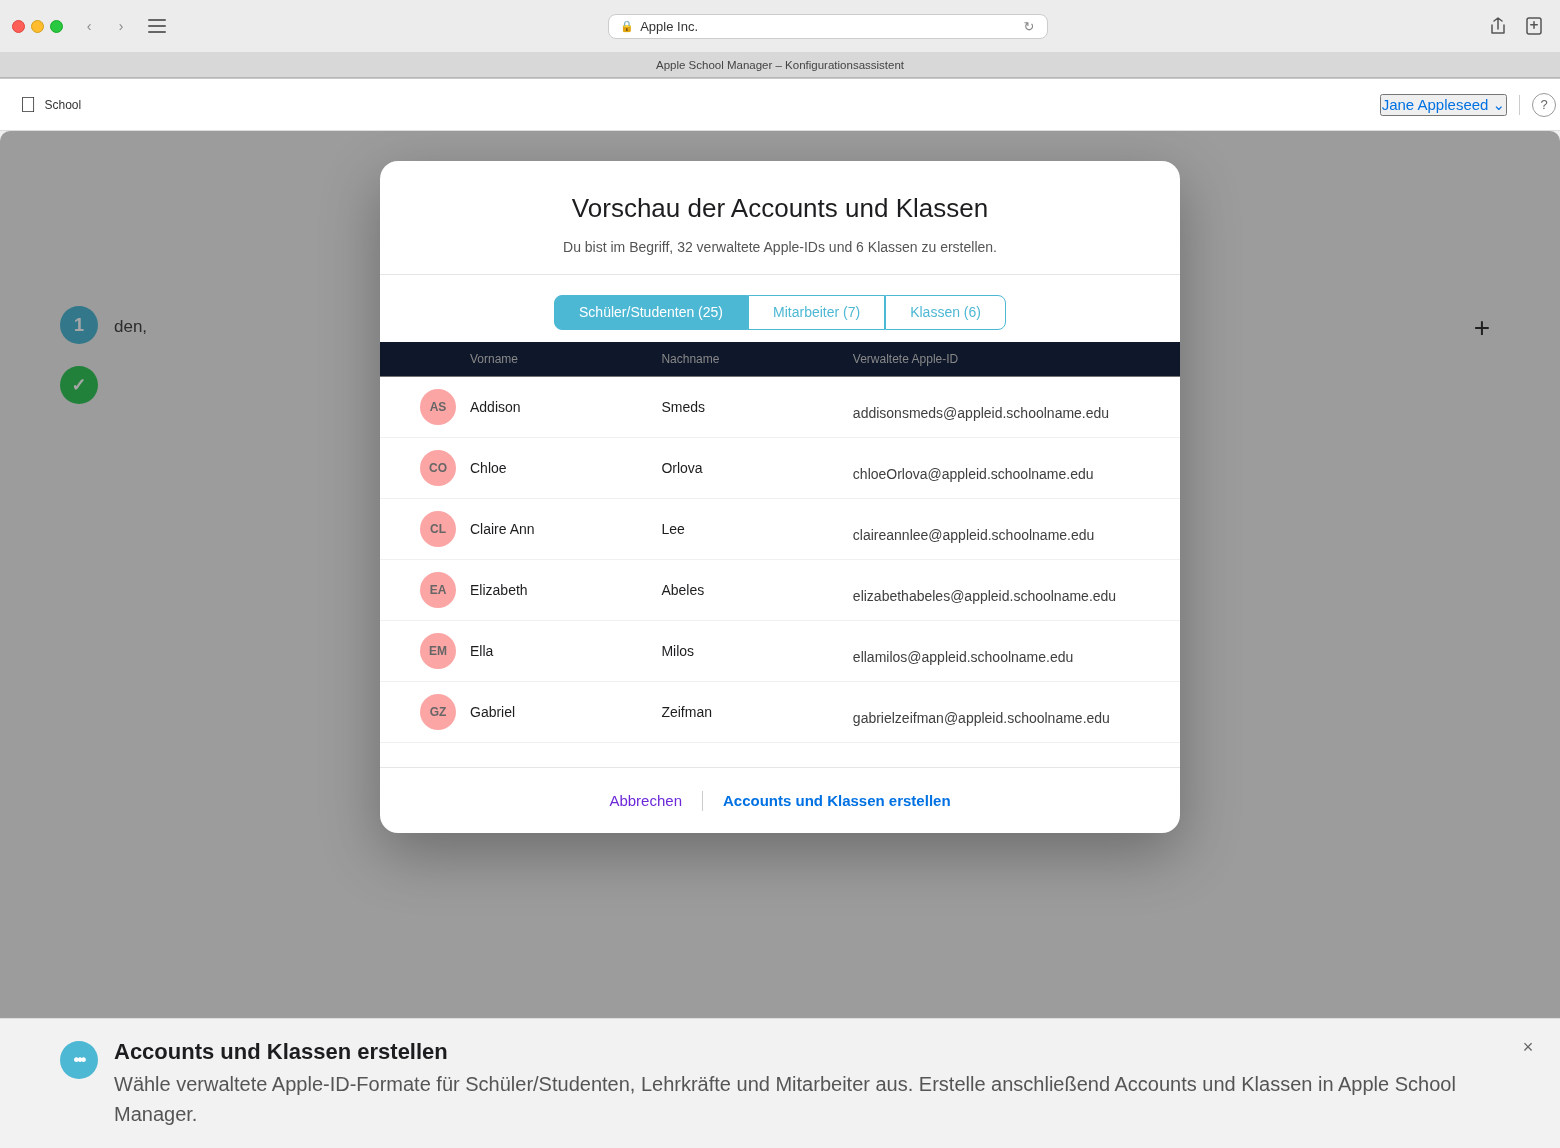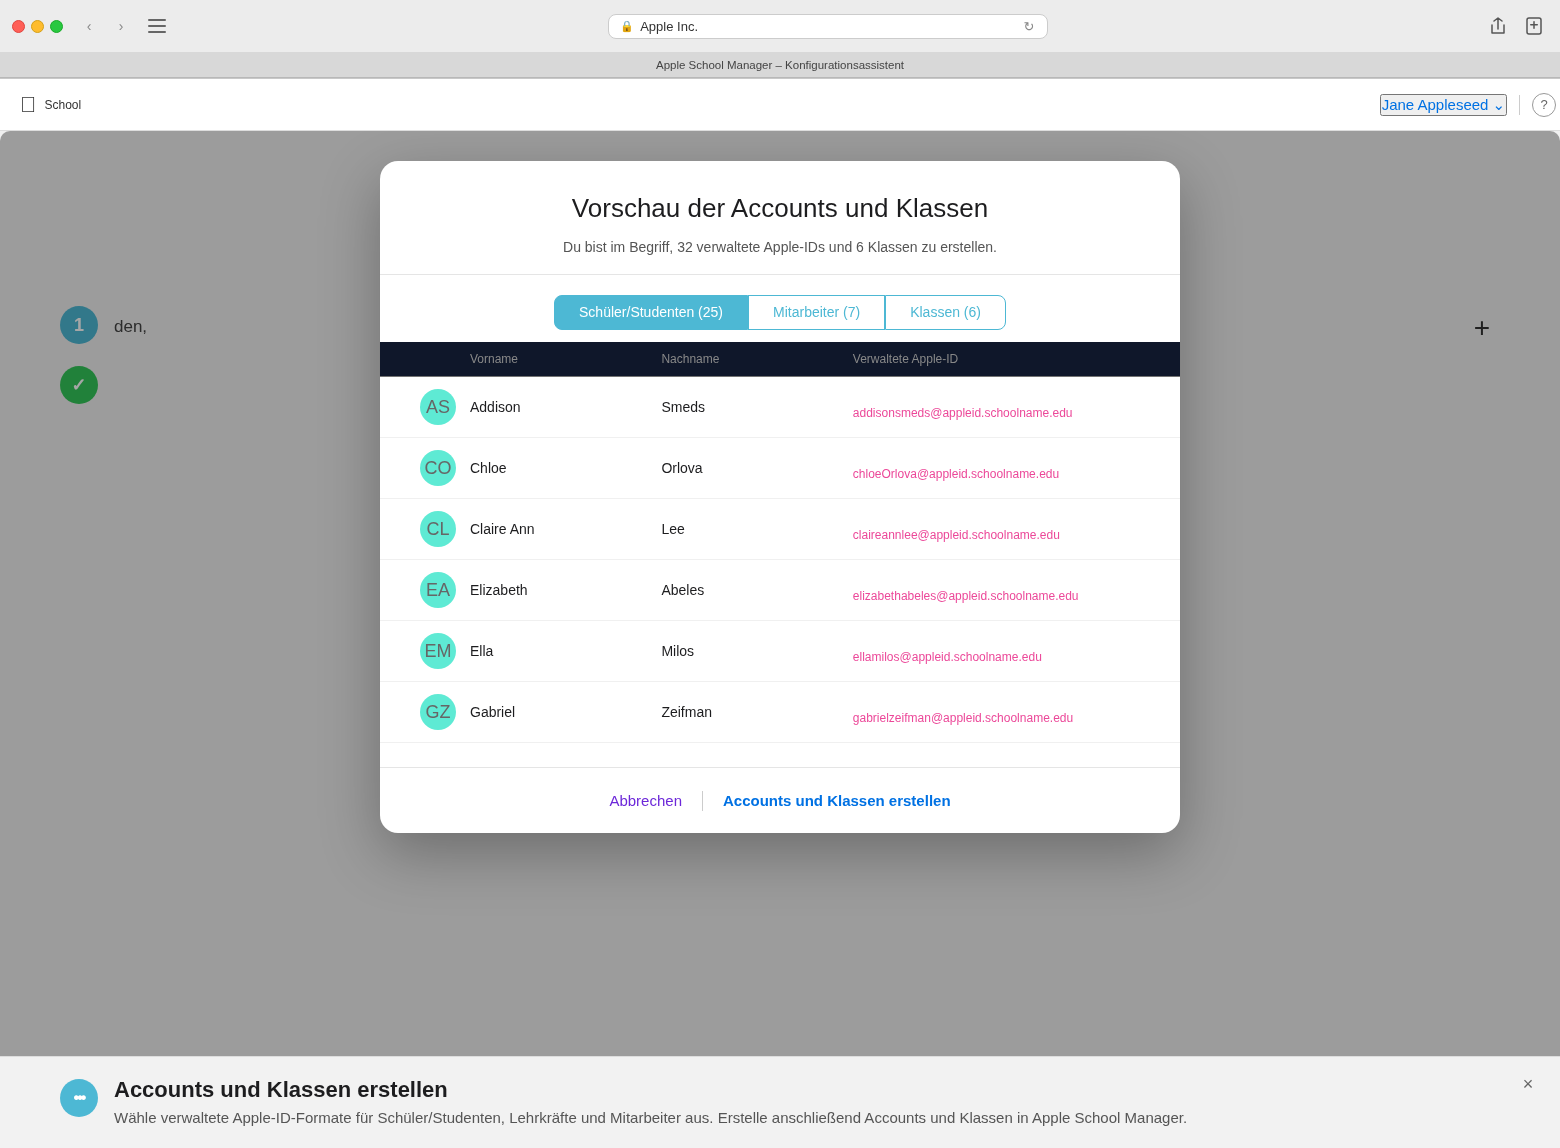--- a/index.html
+++ b/index.html
@@ -373,37 +373,37 @@
     }
 
     .table-row:last-child {
       border-bottom: none;
     }
 
     .avatar {
       width: 36px;
       height: 36px;
       border-radius: 50%;
-      background: #5eead4;
-      display: flex;
-      align-items: center;
-      justify-content: center;
-      font-size: 18px;
-      font-weight: 400;
+      background: #fca5a5;
+      display: flex;
+      align-items: center;
+      justify-content: center;
+      font-size: 12px;
+      font-weight: 700;
       color: #666;
     }
 
     .cell-text {
       font-size: 14px;
       color: #1d1d1f;
     }
 
     .cell-email {
-      font-size: 12px;
-      color: #ec4899;
+      font-size: 14px;
+      color: #404040;
       margin-top: 12px;
     }
 
     .modal-footer {
       padding: 16px 40px;
       border-top: 1px solid #e5e5e5;
       display: flex;
       justify-content: center;
       gap: 0;
       align-items: center;
@@ -639,18 +639,18 @@
         <div class="footer-divider"></div>
         <button class="footer-btn-confirm">Accounts und Klassen erstellen</button>
       </div>
     </div>
   </div>
 
   <div class="notification-bar" style="position: absolute; bottom: 0; left: 0; right: 0; background: #f2f2f2; border-top: 1px solid #ddd; padding: 20px 60px; display: flex; gap: 16px; align-items: flex-start;">
     <div class="step-circle dots" style="margin-top: 2px; font-size: 16px; background: #4db8d4; min-width: 38px; min-height: 38px;">•••</div>
     <div>
       <h3 style="font-size: 22px; font-weight: 700; color: #1d1d1f;">Accounts und Klassen erstellen</h3>
-      <p style="font-size: 15px; color: #555; line-height: 1.5; margin-top: 4px;">Wähle verwaltete Apple-ID-Formate für Schüler/Studenten, Lehrkräfte und Mitarbeiter aus. Erstelle anschließend Accounts und Klassen in Apple School Manager.</p>
+      <p style="font-size: 20px; color: #555; line-height: 1.5; margin-top: 4px;">Wähle verwaltete Apple-ID-Formate für Schüler/Studenten, Lehrkräfte und Mitarbeiter aus. Erstelle anschließend Accounts und Klassen in Apple School Manager.</p>
     </div>
     <button class="close-notification">×</button>
   </div>
 
 </div>
 
 </body></html>

